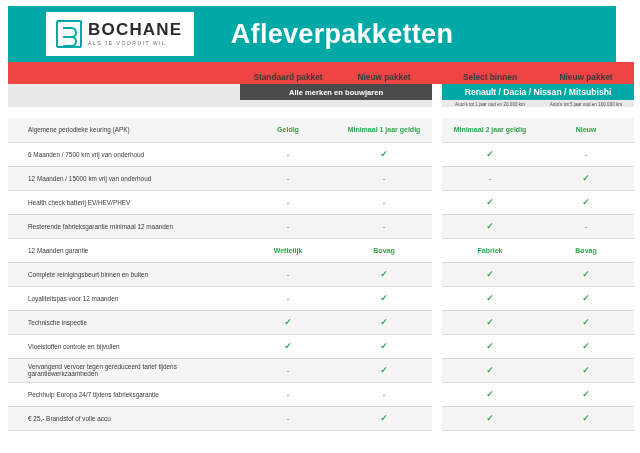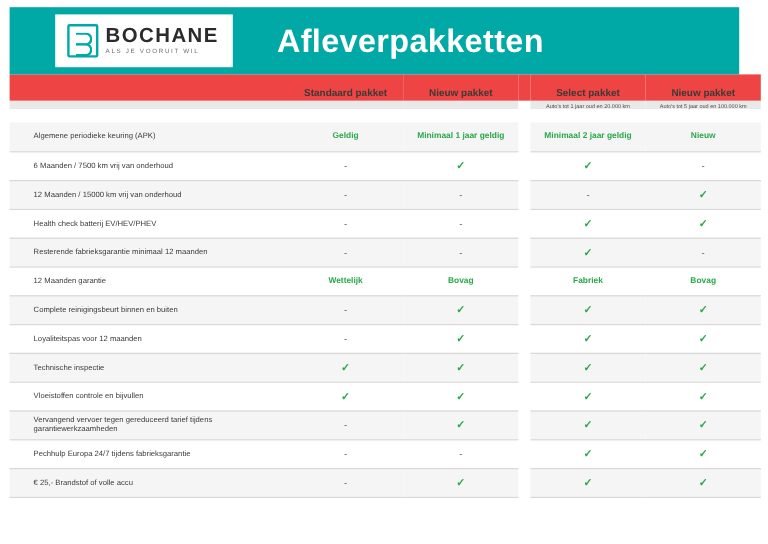--- a/index.html
+++ b/index.html
@@ -201,24 +201,30 @@
         <col class="c-pkg">
         <col class="c-pkg">
     </colgroup>
 
     <tbody>
         <tr class="bandrow">
       <td></td>
       <td class="pkg-head">Standaard pakket</td>
       <td class="pkg-head">Nieuw pakket</td>
       <td class="c-gap"></td>
-      <td class="pkg-head">Select pakket</td>
+      <td class="pkg-head">Select binnen</td>
       <td class="pkg-head">Nieuw pakket</td>
     </tr>
 
+    <tr>
+      <td class="sub-empty"></td>
+      <td class="subbar" colspan="2">Alle merken en bouwjaren</td>
+      <td class="c-gap"></td>
+      <td class="subbar teal" colspan="2">Renault / Dacia / Nissan / Mitsubishi</td>
+    </tr>
 
     <tr>
       <td class="sub-empty"></td>
       <td class="sub-note"></td>
       <td class="sub-note"></td>
       <td class="c-gap"></td>
       <td class="sub-note">Auto's tot 1 jaar oud en 20.000 km</td>
       <td class="sub-note">Auto's tot 5 jaar oud en 100.000 km</td>
     </tr>
 

